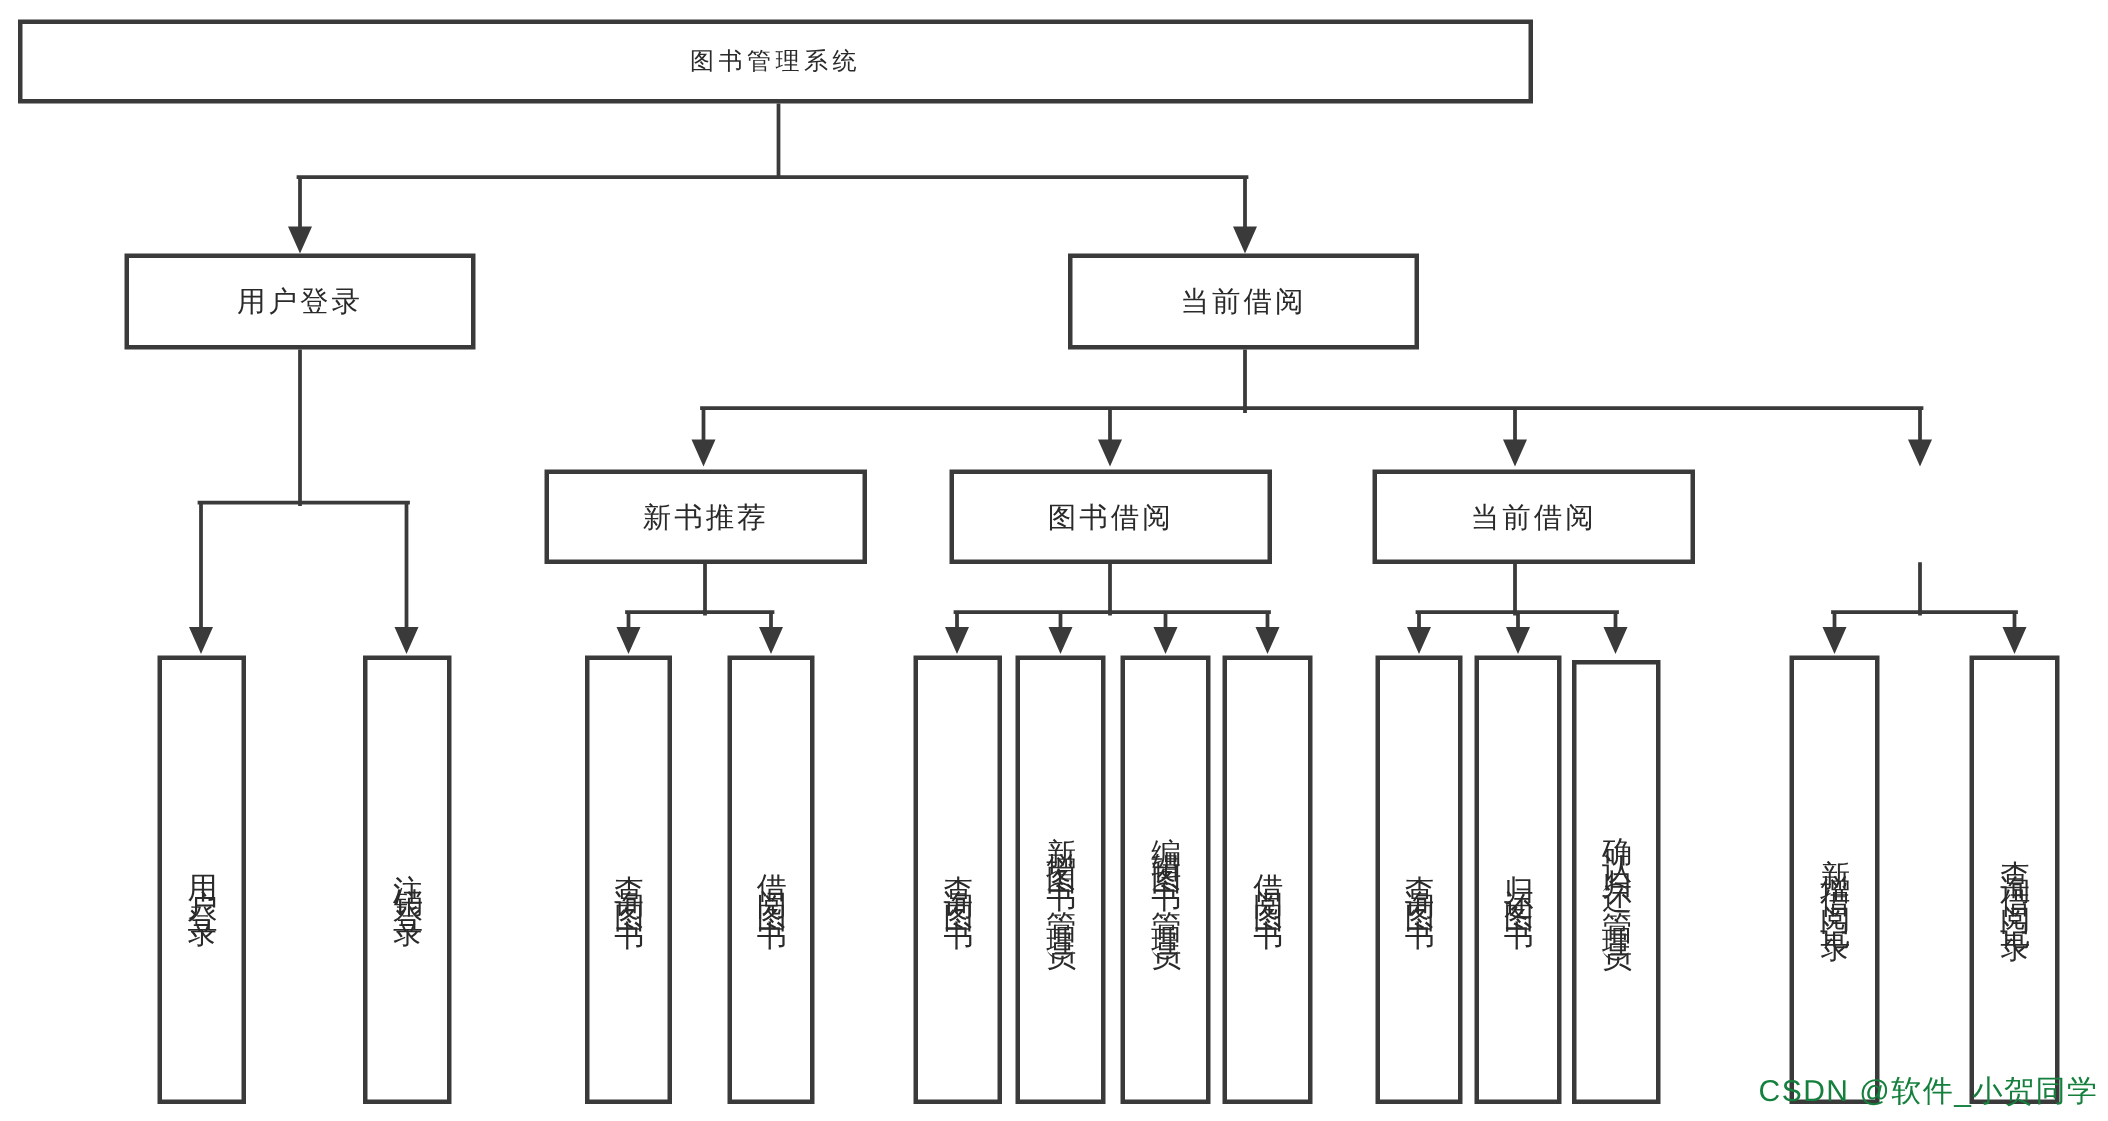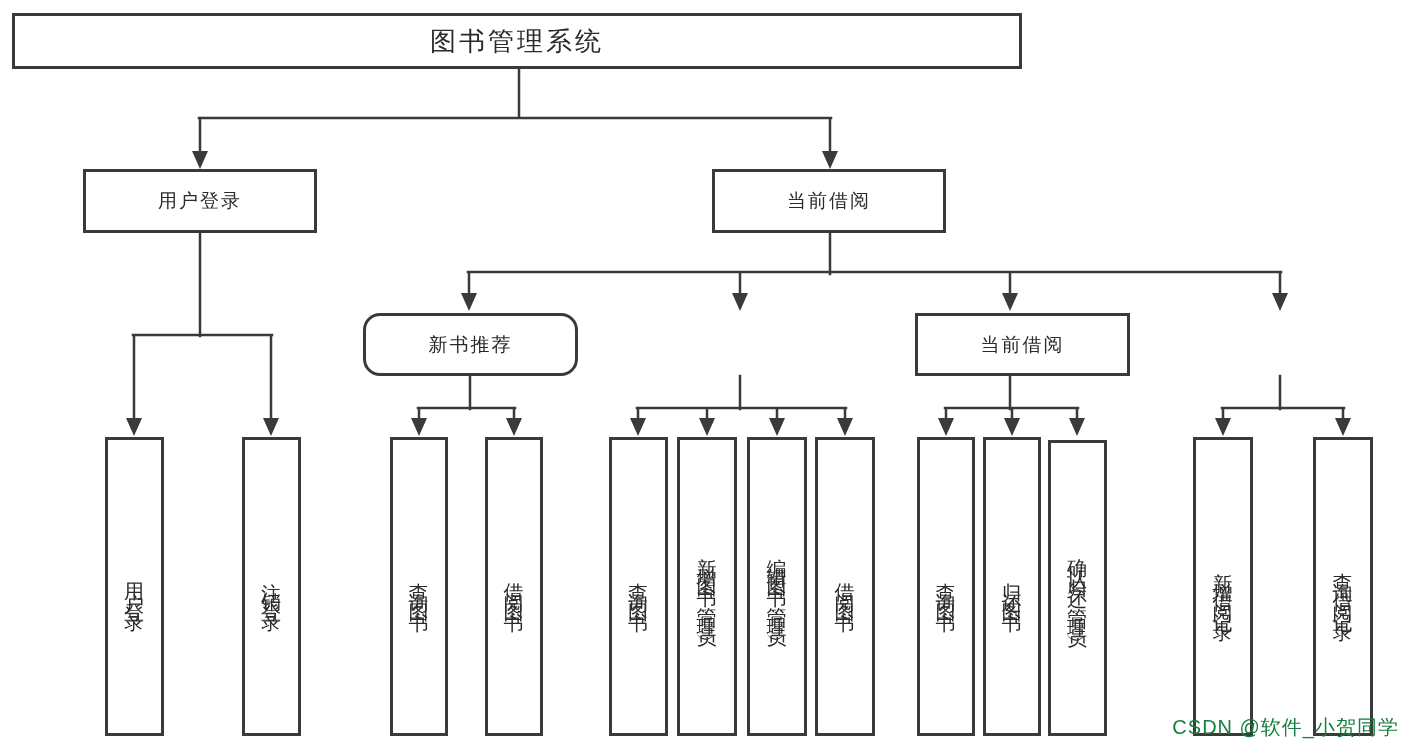--- a/index.html
+++ b/index.html
@@ -25,21 +25,21 @@
     display: flex;
     align-items: center;
     justify-content: center;
     color: #2a2a2a;
   }
   .hbox span {
     font-size: 19px;
     letter-spacing: 2px;
     white-space: nowrap;
   }
-  .hbox.root span { font-size: 26px; letter-spacing: 3px; }
+  .hbox.root span { font-size: 16px; letter-spacing: 3px; }
   .vbox span {
     writing-mode: vertical-rl;
     text-orientation: mixed;
     font-size: 20px;
     letter-spacing: 10px;
     line-height: 1;
   }
   .watermark {
     position: absolute;
     right: 6px;
@@ -120,22 +120,25 @@
     <span>图书管理系统</span>
   </div>
 
   <div class="hbox" style="left:83px; top:169px; width:234px; height:64px;">
     <span>用户登录</span>
   </div>
   <div class="hbox" style="left:712px; top:169px; width:234px; height:64px;">
     <span>当前借阅</span>
   </div>
 
-  <div class="hbox" style="left:363px; top:313px; width:215px; height:63px;border-radius:17px;">
+  <div class="hbox" style="left:363px; top:313px; width:215px; height:63px;">
     <span>新书推荐</span>
+  </div>
+  <div class="hbox" style="left:633px; top:313px; width:215px; height:63px;">
+    <span>图书借阅</span>
   </div>
   <div class="hbox" style="left:915px; top:313px; width:215px; height:63px;">
     <span>当前借阅</span>
   </div>
 
   <div class="vbox" style="left:105px; top:437px; width:59px; height:299px;">
     <span>用户登录</span>
   </div>
   <div class="vbox" style="left:242px; top:437px; width:59px; height:299px;">
     <span>注销登录</span>

